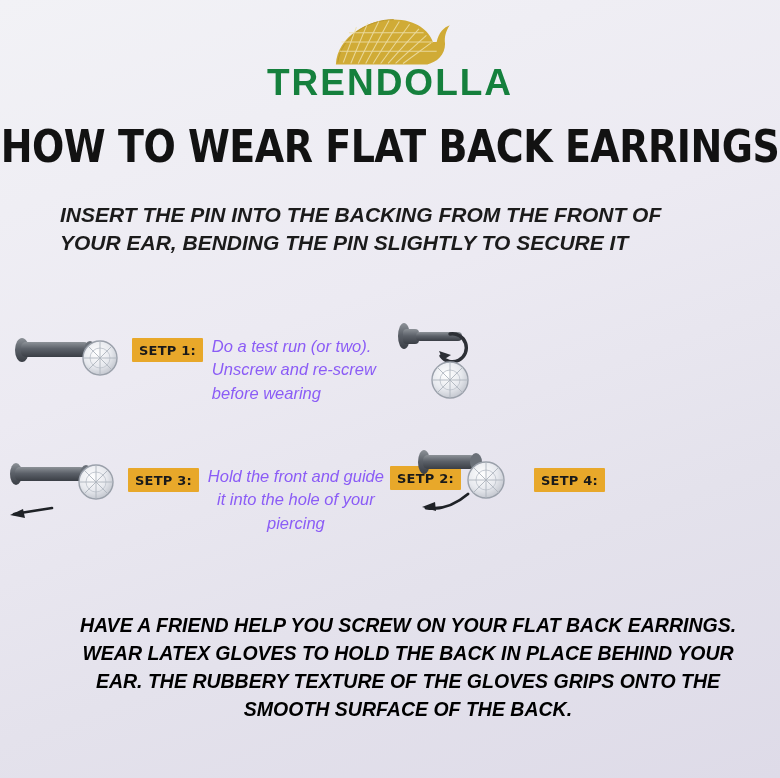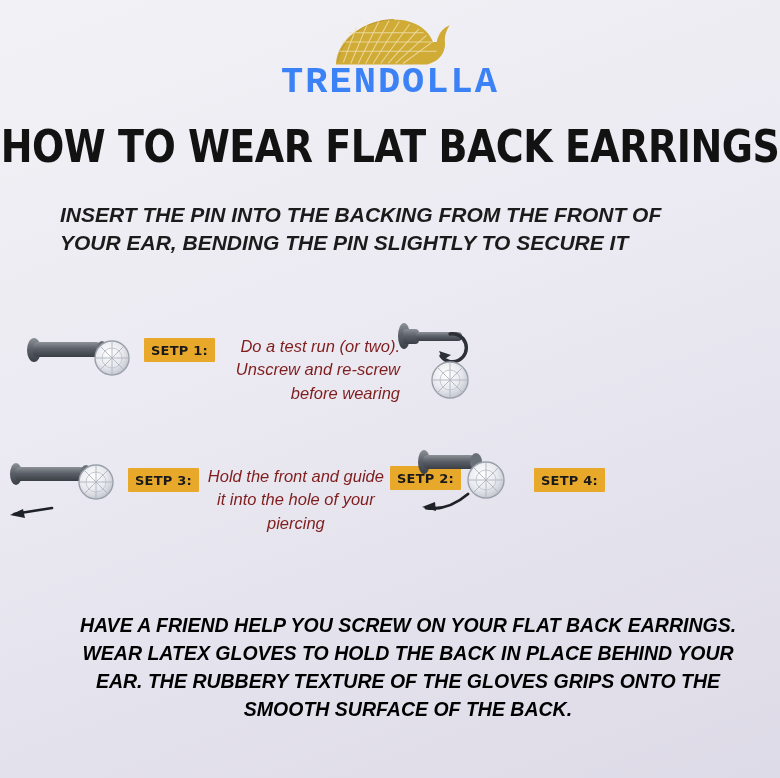--- a/index.html
+++ b/index.html
@@ -26,25 +26,25 @@
   .brand {
     padding-top: 14px;
     text-align: center;
   }
   .brand-mark {
     display: block;
     margin: 0 auto;
     height: 56px;
   }
   .brand-name {
-    font-family: Liberation Mono, monospace;
+    font-family: Liberation Sans, sans-serif;
     font-weight: bold;
     font-size: 37px;
     letter-spacing: 2px;
-    color: #3b82f6;
+    color: #15803d;
     margin-top: -6px;
     line-height: 1;
   }
 
   
   .headline {
     text-align: center;
     font-family: "DejaVu Sans", sans-serif;
     font-weight: bold;
     font-size: 38px;
@@ -75,21 +75,21 @@
     height: 260px;
   }
   .step {
     position: absolute;
     width: 390px;
     height: 130px;
     box-sizing: border-box;
     display: flex;
     align-items: flex-start;
   }
-  .step-1 { left: 16px;   top: 0; text-align: right; }
+  .step-1 { left: 4px;   top: 0; }
   .step-2 { left: 390px; top: 0; flex-direction: column; }
   .step-3 { left: 0;   top: 130px; text-align: center; }
   .step-4 { left: 406px; top: 130px; }
 
   .art {
     width: 128px;
     flex: 0 0 128px;
     height: 110px;
     position: relative;
   }
@@ -108,21 +108,21 @@
     white-space: nowrap;
     border-radius: 1px;
   }
 
   .step-text {
     flex: 1 1 auto;
     font-family: "Liberation Sans", sans-serif;
     font-style: italic;
     font-size: 16.5px;
     line-height: 1.42;
-    color: #7f1d1d;
+    color: #8b5cf6;
     margin-top: 17px;
     padding-left: 9px;
     padding-right: 6px;
   }
 
   
   .footer {
     position: absolute;
     left: 0;
     top: 612px;

